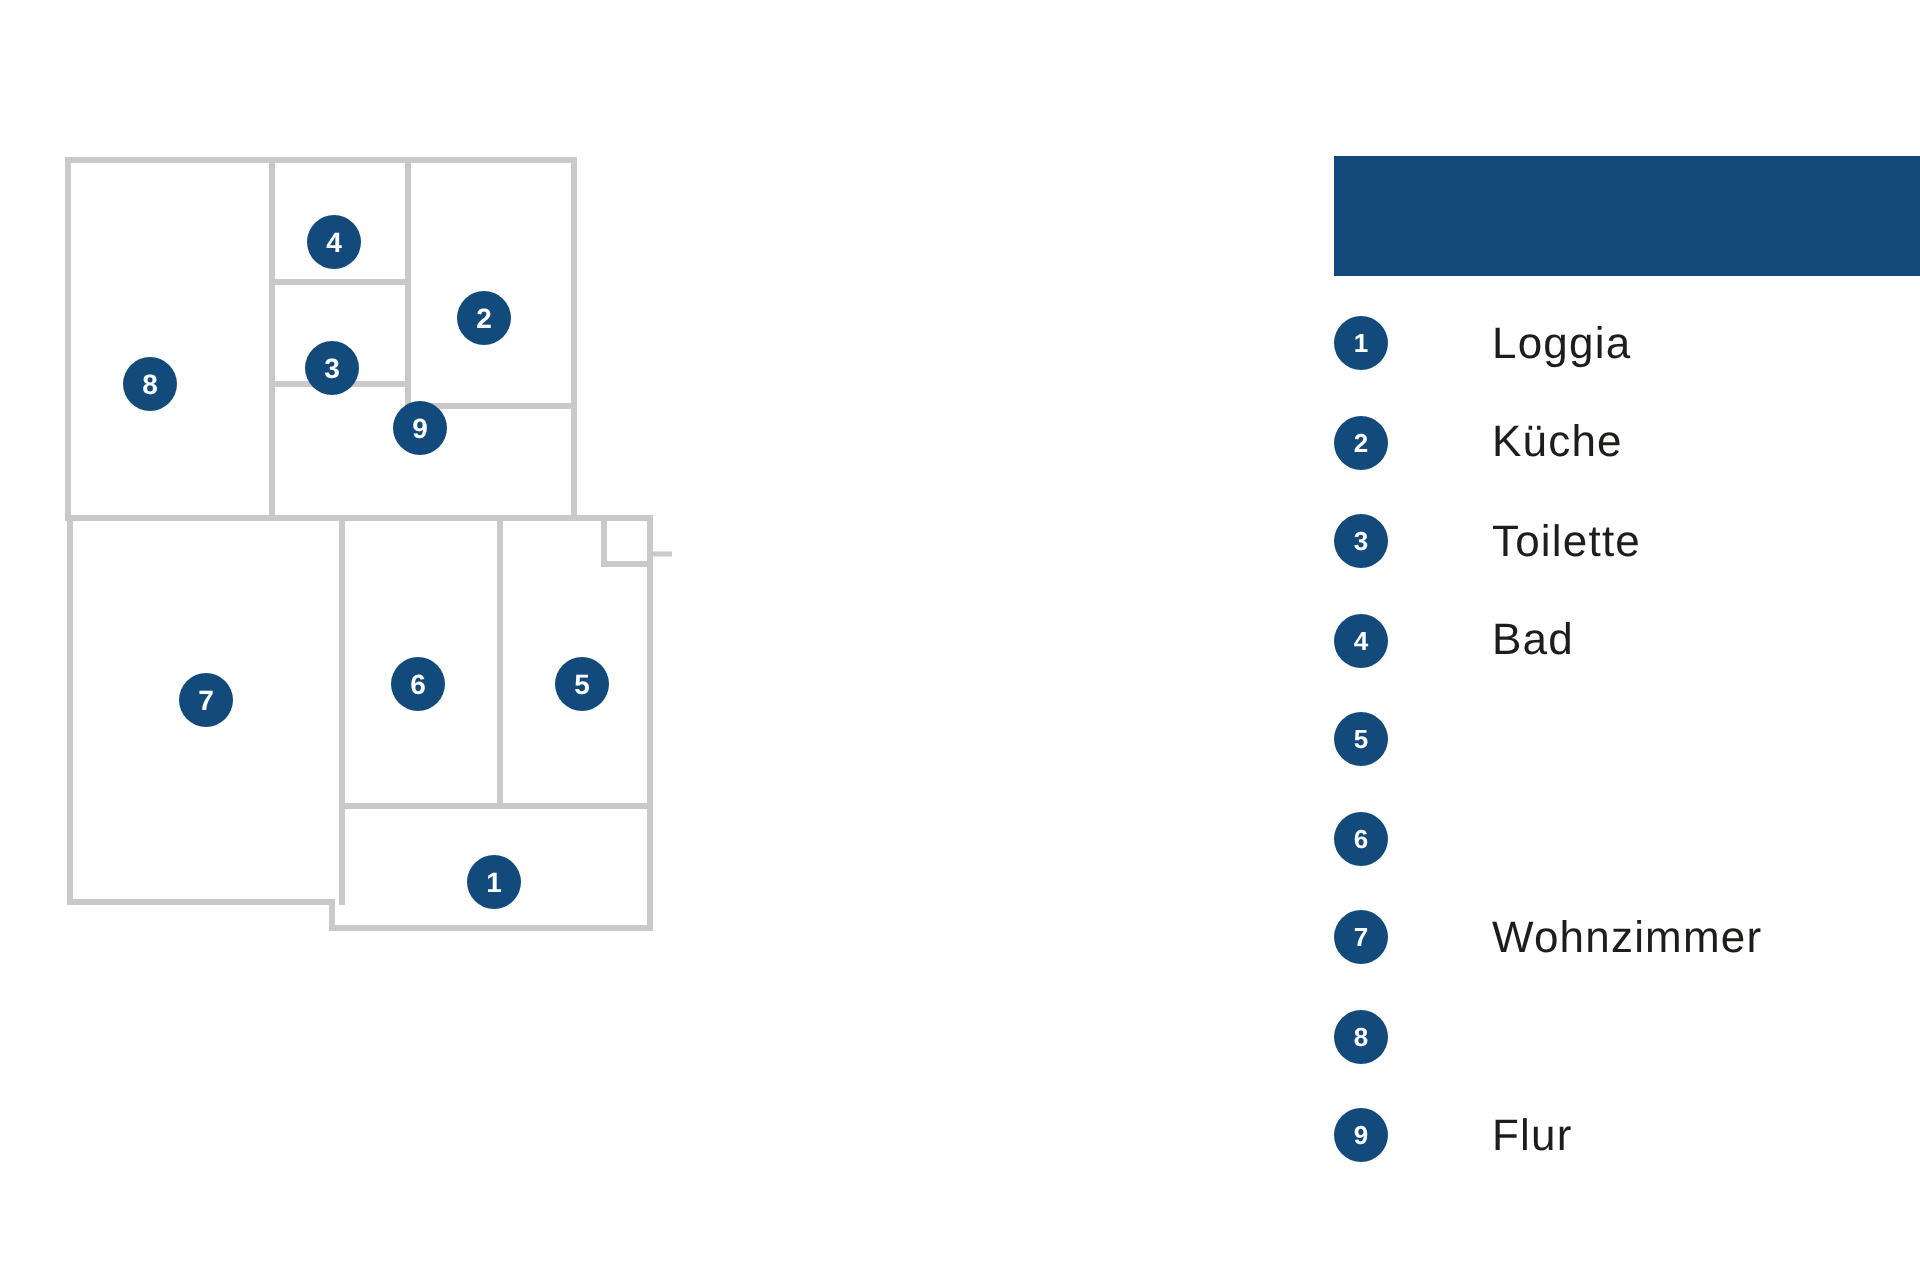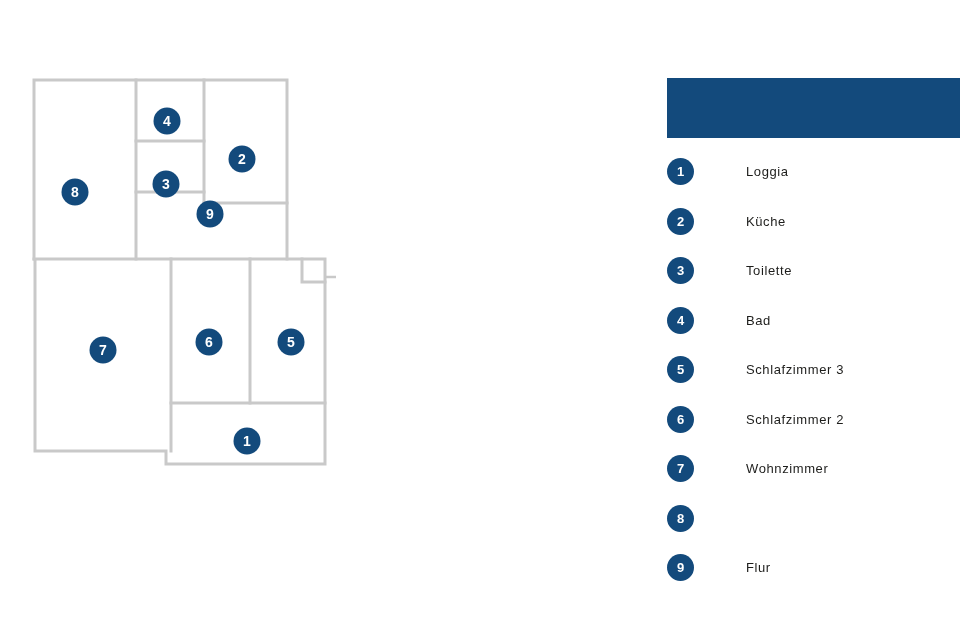--- a/index.html
+++ b/index.html
@@ -62,21 +62,21 @@
     color: #ffffff;
     font-size: 13px;
     font-weight: bold;
     display: flex;
     align-items: center;
     justify-content: center;
     flex: 0 0 27px;
   }
   .legend-label {
     margin-left: 52px;
-    font-size: 13px;
+    font-size: 22px;
     letter-spacing: 0.6px;
     color: var(--text);
     white-space: nowrap;
   }
 </style>
 </head>
 <body>
 
 <div class="stage">
 
@@ -136,25 +136,23 @@
       <div class="legend-row">
         <span class="badge">3</span>
         <span class="legend-label">Toilette</span>
       </div>
       <div class="legend-row">
         <span class="badge">4</span>
         <span class="legend-label">Bad</span>
       </div>
       <div class="legend-row">
         <span class="badge">5</span>
-        <span class="legend-label">Schlafzimmer 3</span>
       </div>
       <div class="legend-row">
         <span class="badge">6</span>
-        <span class="legend-label">Schlafzimmer 2</span>
       </div>
       <div class="legend-row">
         <span class="badge">7</span>
         <span class="legend-label">Wohnzimmer</span>
       </div>
       <div class="legend-row">
         <span class="badge">8</span>
       </div>
       <div class="legend-row">
         <span class="badge">9</span>

